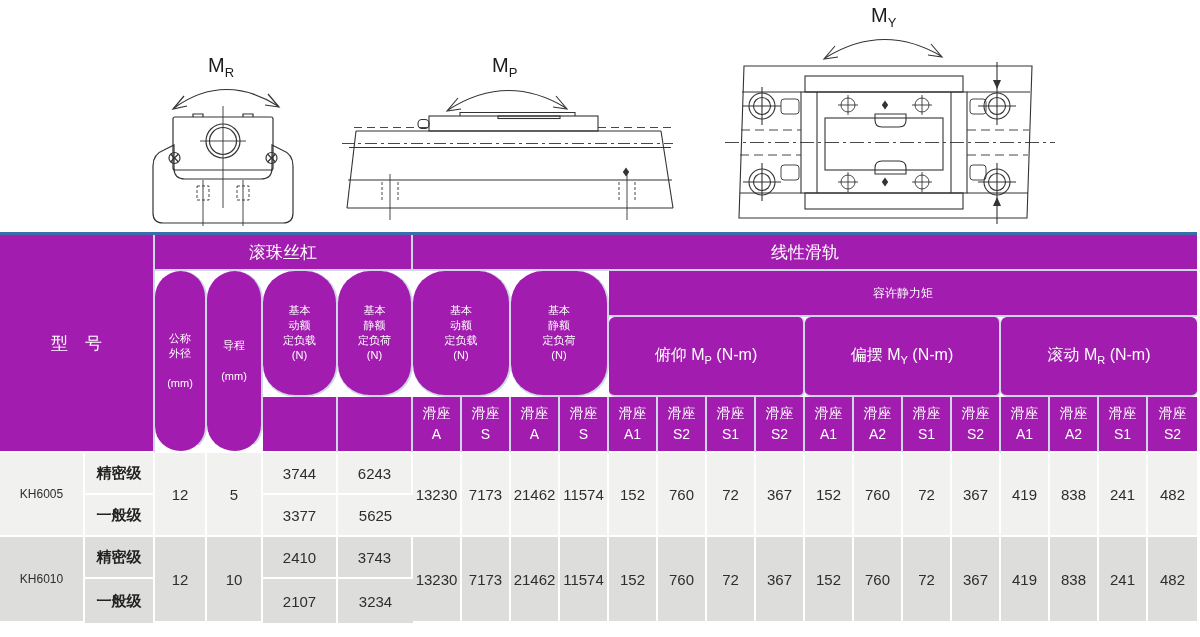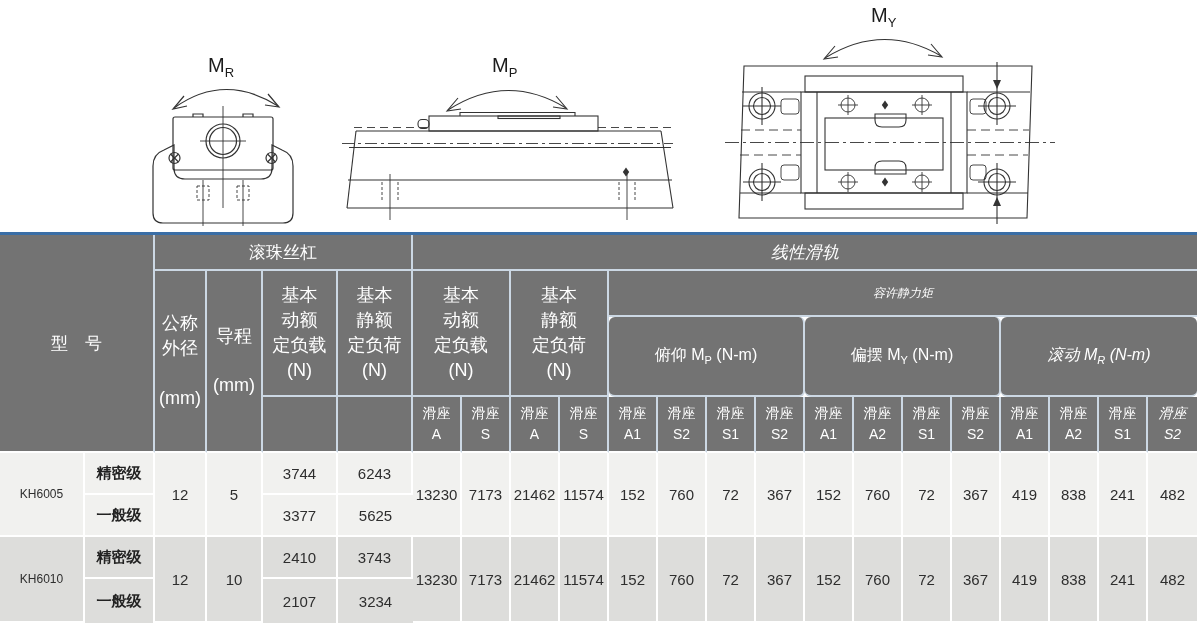--- a/index.html
+++ b/index.html
@@ -12,31 +12,31 @@
   .diag text { font-family:"Liberation Sans","DejaVu Sans",sans-serif; fill:#1c1c1c; }
   .tsub { font-size:13px; }
   
   table.spec {
     position:absolute; left:0; top:232px; width:1196px;
     border-collapse:separate; border-spacing:0; table-layout:fixed;
     border-top:3px solid #3a6ea6;
   }
   table.spec th, table.spec td { box-sizing:border-box; padding:0; text-align:center; vertical-align:middle; }
   thead th {
-    background:#737373; color:#ffffff; font-weight:normal;
+    background:#a21caf; color:#ffffff; font-weight:normal;
     border-right:2px solid #ccd8e4; border-bottom:2px solid #ccd8e4;
   }
-  thead th:last-child { border-right:none;font-style:italic; }
+  thead th:last-child { border-right:none; }
   thead th.bw { border-bottom-color:#ffffff; }
   tr.hr1 { height:36px; }  tr.hr1 th { font-size:17px; }
   tr.hr2 { height:46px; }
   tr.hr3 { height:80px; }
   tr.hr4 { height:56px; }
   th.modelh { font-size:17px; }
-  th.ml { white-space:pre-line; font-size:18px; line-height:1.38; }
+  th.ml { white-space:pre-line; font-size:11px; line-height:1.38;border-radius:32px; }
   th.moment { font-size:12px; }
   th.msub { font-size:16px;border-radius:6px; }
   th.msub sub { font-size:11px; }
   th.hz { font-size:14px; line-height:1.5; }
   th.hz span { display:block;text-align:center; }
   tbody td { border-right:2px solid #ffffff; border-bottom:2px solid #ffffff; color:#2e2e2e; font-size:15px; }
   tbody td:last-child { border-right:none; }
   tbody tr { height:42px; }
   tbody tr:last-child { height:44px; }
   tbody tr:last-child td { border-bottom:none; }

